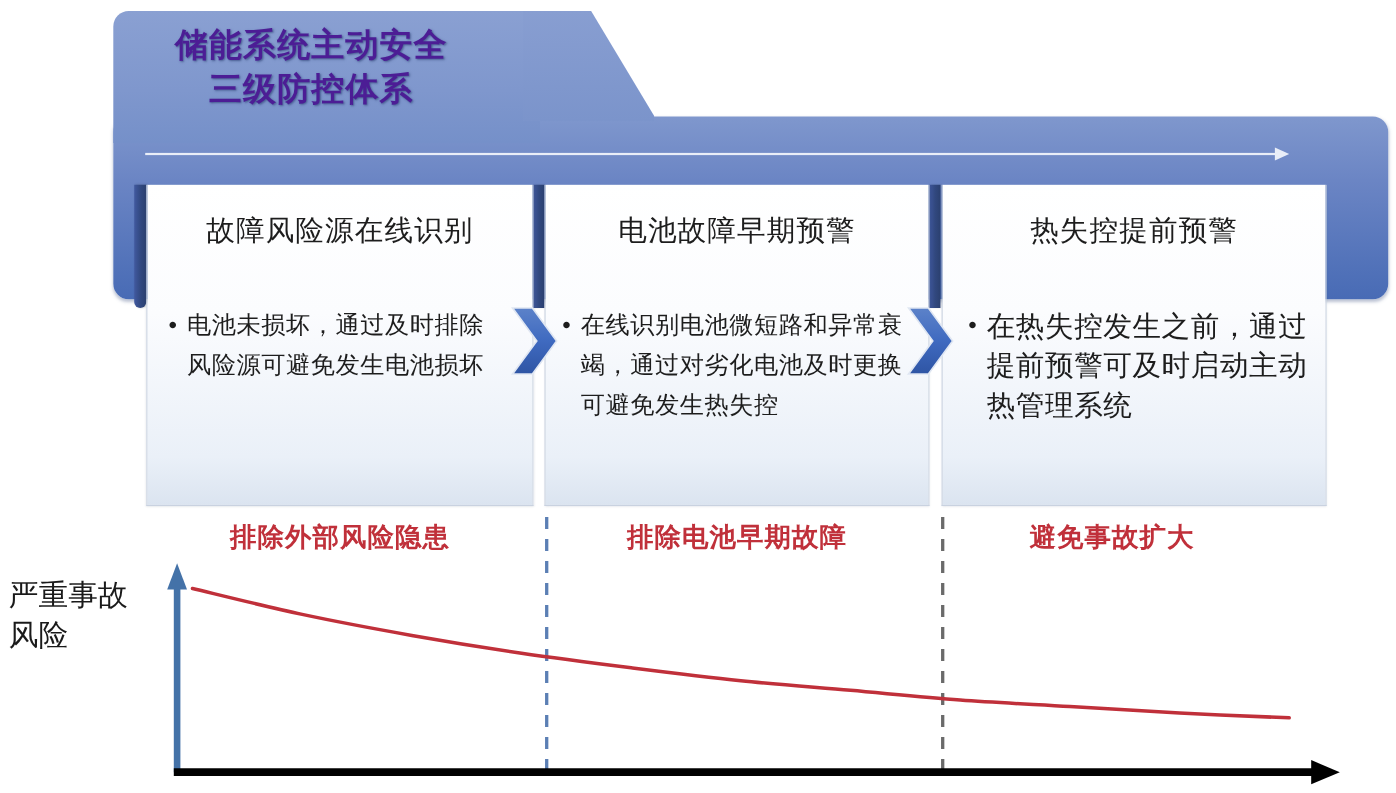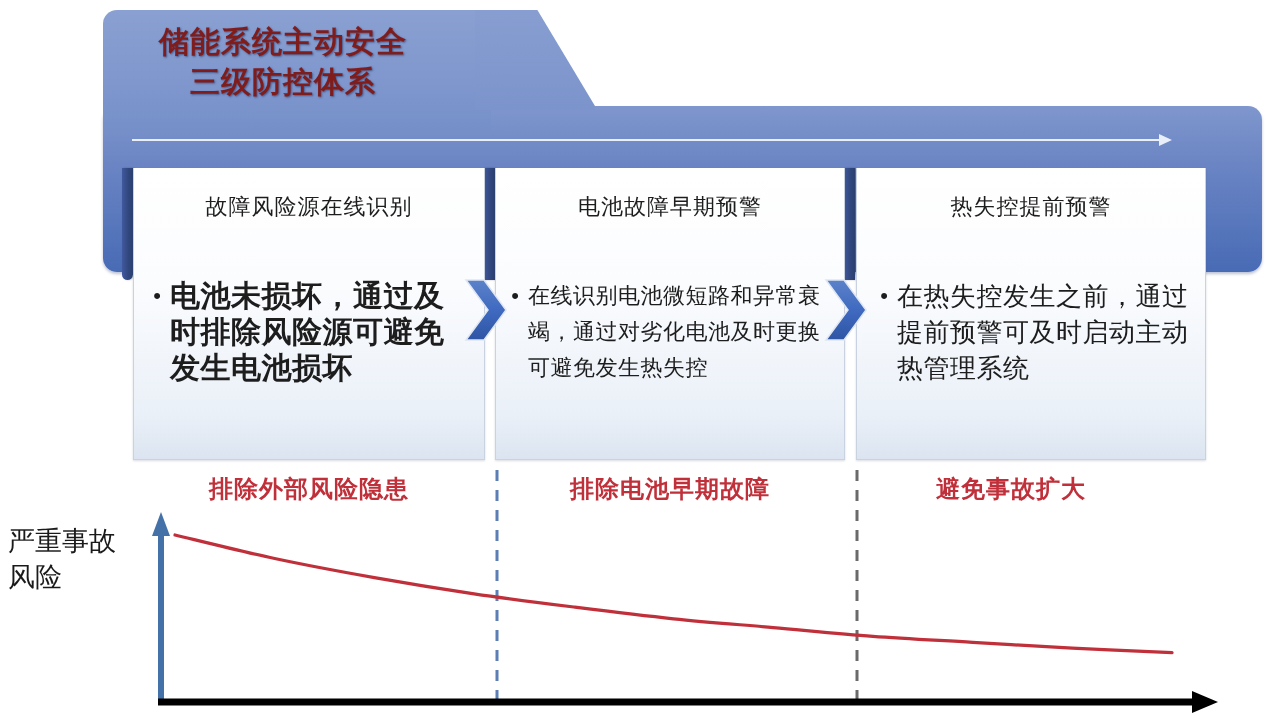--- a/index.html
+++ b/index.html
@@ -52,21 +52,21 @@
     width: 120px;
     height: 100px;
     background: linear-gradient(180deg, #889ed1 0%, #7b94cb 100%);
     clip-path: polygon(0 0, 52% 0, 100% 96%, 100% 100%, 0 100%);
   }
   .banner-title {
     position: absolute;
     left: 118px;
     top: 22px;
     width: 330px;
-    color: #7f1d1d;
+    color: #4c1d95;
     font-size: 30px;
     line-height: 40px;
     font-weight: 700;
     text-align: center;
     letter-spacing: 1px;
     text-shadow: 1px 1px 2px rgba(40,60,110,0.65);
     white-space: pre-line;
   }
 
   
@@ -121,21 +121,21 @@
   .panel.p1 { left: 133px; width: 352px; }
   .panel.p2 { left: 495px; width: 350px; }
   .panel.p3 { left: 856px; width: 350px; }
 
   .panel-title {
     position: absolute;
     left: 0;
     top: 24px;
     width: 100%;
     text-align: center;
-    font-size: 22px;
+    font-size: 26px;
     color: #1d1d1d;
     font-weight: 400;
     letter-spacing: 1px;
   }
   .panel-body {
     position: absolute;
     left: 14px;
     top: 108px;
     right: 8px;
     display: flex;
@@ -150,21 +150,21 @@
     text-align: center;
   }
   .panel-text {
     flex: 1 1 auto;
     font-size: 23px;
     line-height: 36px;
     color: #1d1d1d;
     letter-spacing: 0.5px;
   }
   .panel.p1 .panel-body { top: 110px; left: 10px; right: 22px; }
-  .panel.p1 .panel-text { font-size: 30px; font-weight: bold; }
+  .panel.p1 .panel-text { font-size: 22px; }
   .panel.p2 .panel-body { top: 110px; left: 6px; right: 12px; }
   .panel.p2 .panel-text { font-size: 22px; }
   .panel.p3 .panel-body { top: 110px; left: 14px; right: 14px; }
   .panel.p3 .panel-text { font-size: 26px; }
 
   
   .chevron {
     position: absolute;
     top: 278px;
     width: 44px;

